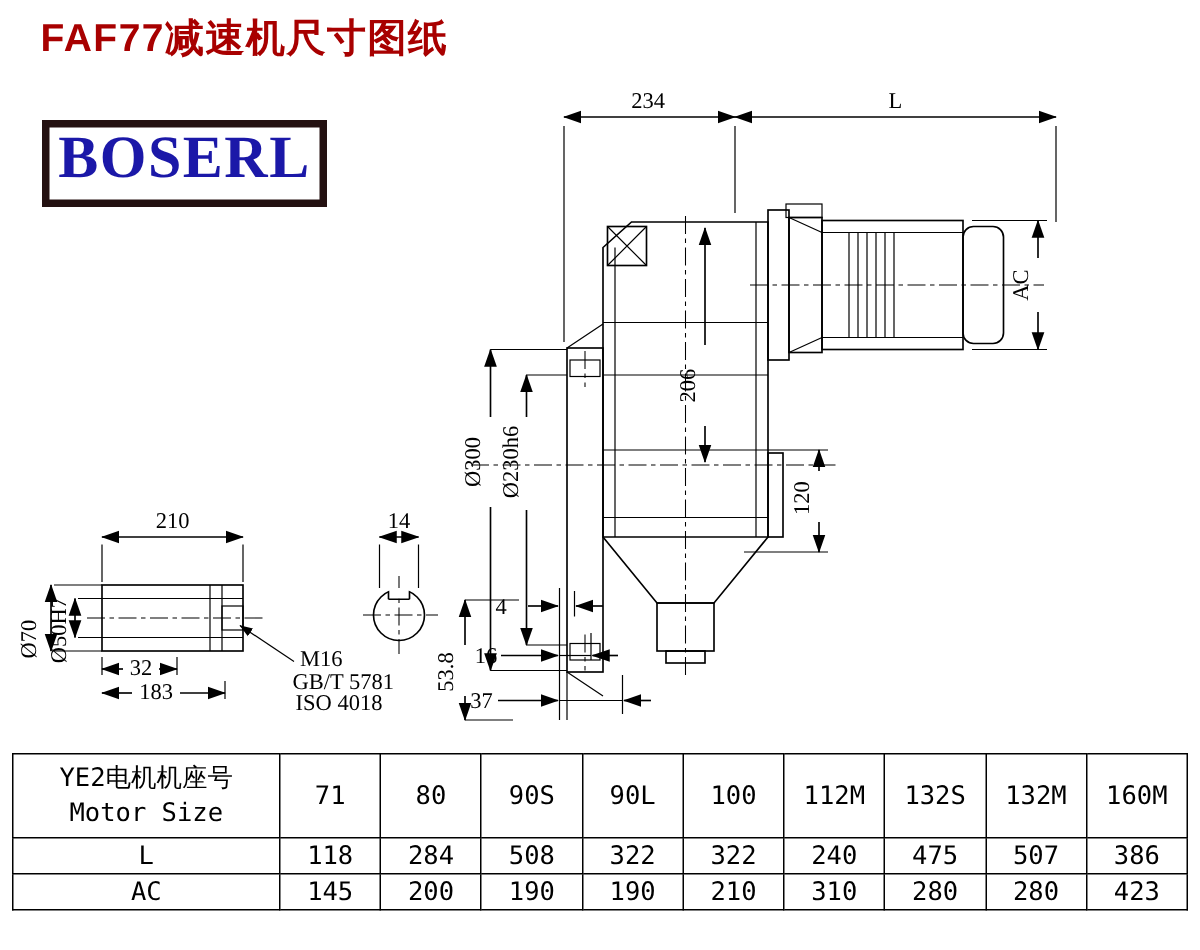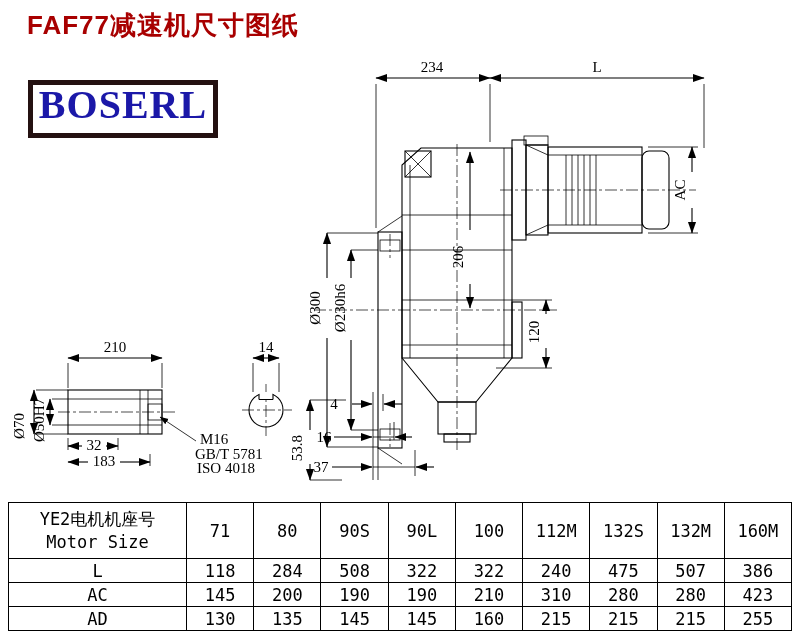--- a/index.html
+++ b/index.html
@@ -246,26 +246,14 @@
       <td>145</td>
       <td>200</td>
       <td>190</td>
       <td>190</td>
       <td>210</td>
       <td>310</td>
       <td>280</td>
       <td>280</td>
       <td>423</td>
     </tr>
-    <tr class="drow">
-      <td>AD</td>
-      <td>130</td>
-      <td>135</td>
-      <td>145</td>
-      <td>145</td>
-      <td>160</td>
-      <td>215</td>
-      <td>215</td>
-      <td>215</td>
-      <td>255</td>
-    </tr>
   </tbody>
 </table>
 
 </body></html>

